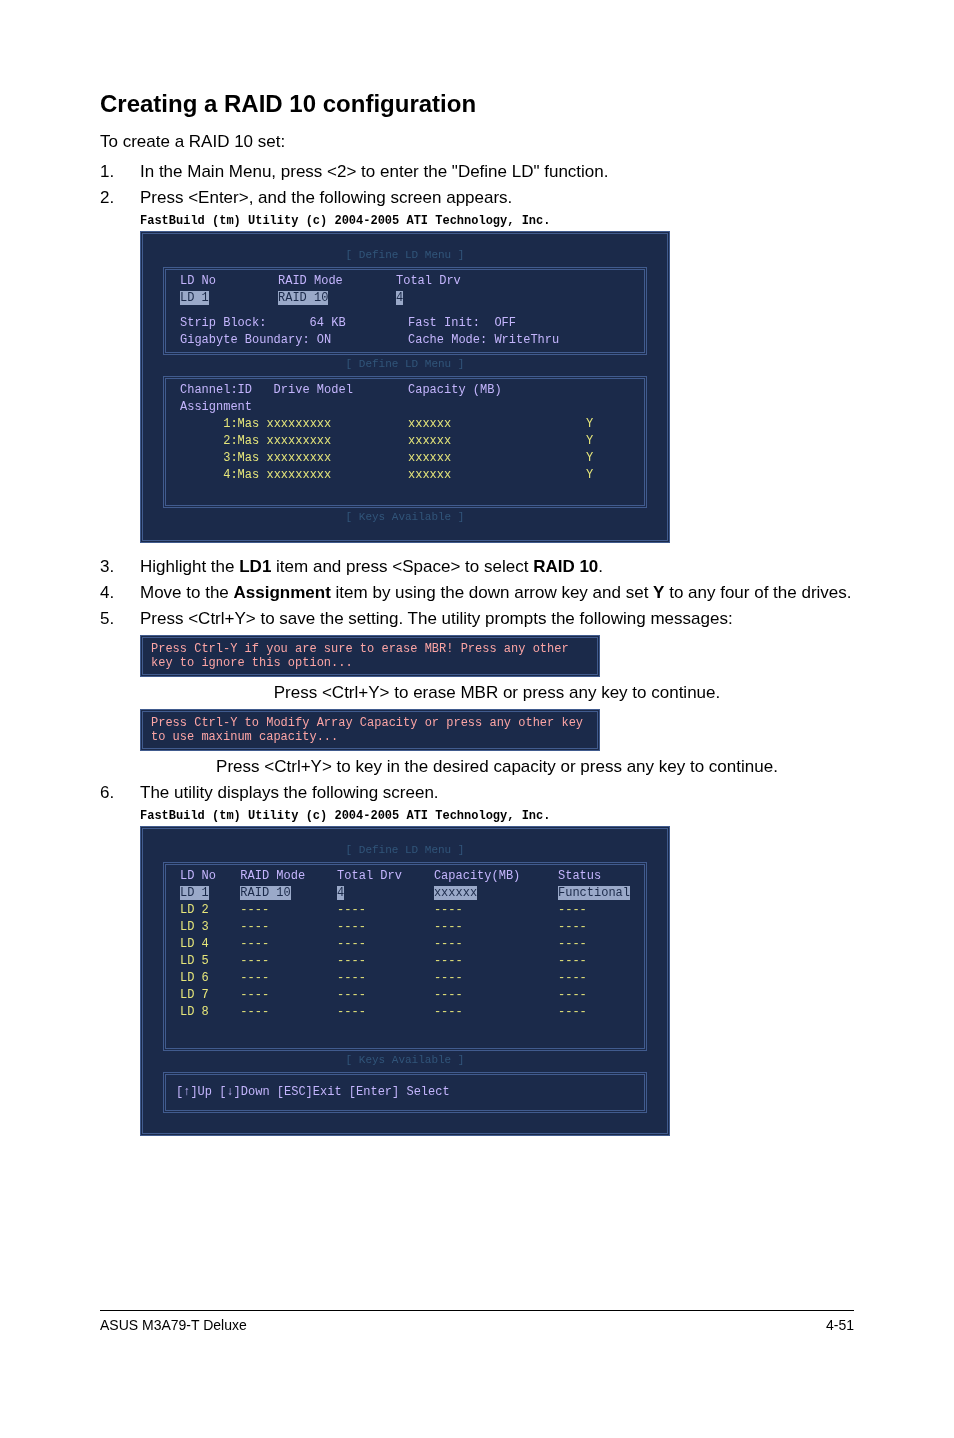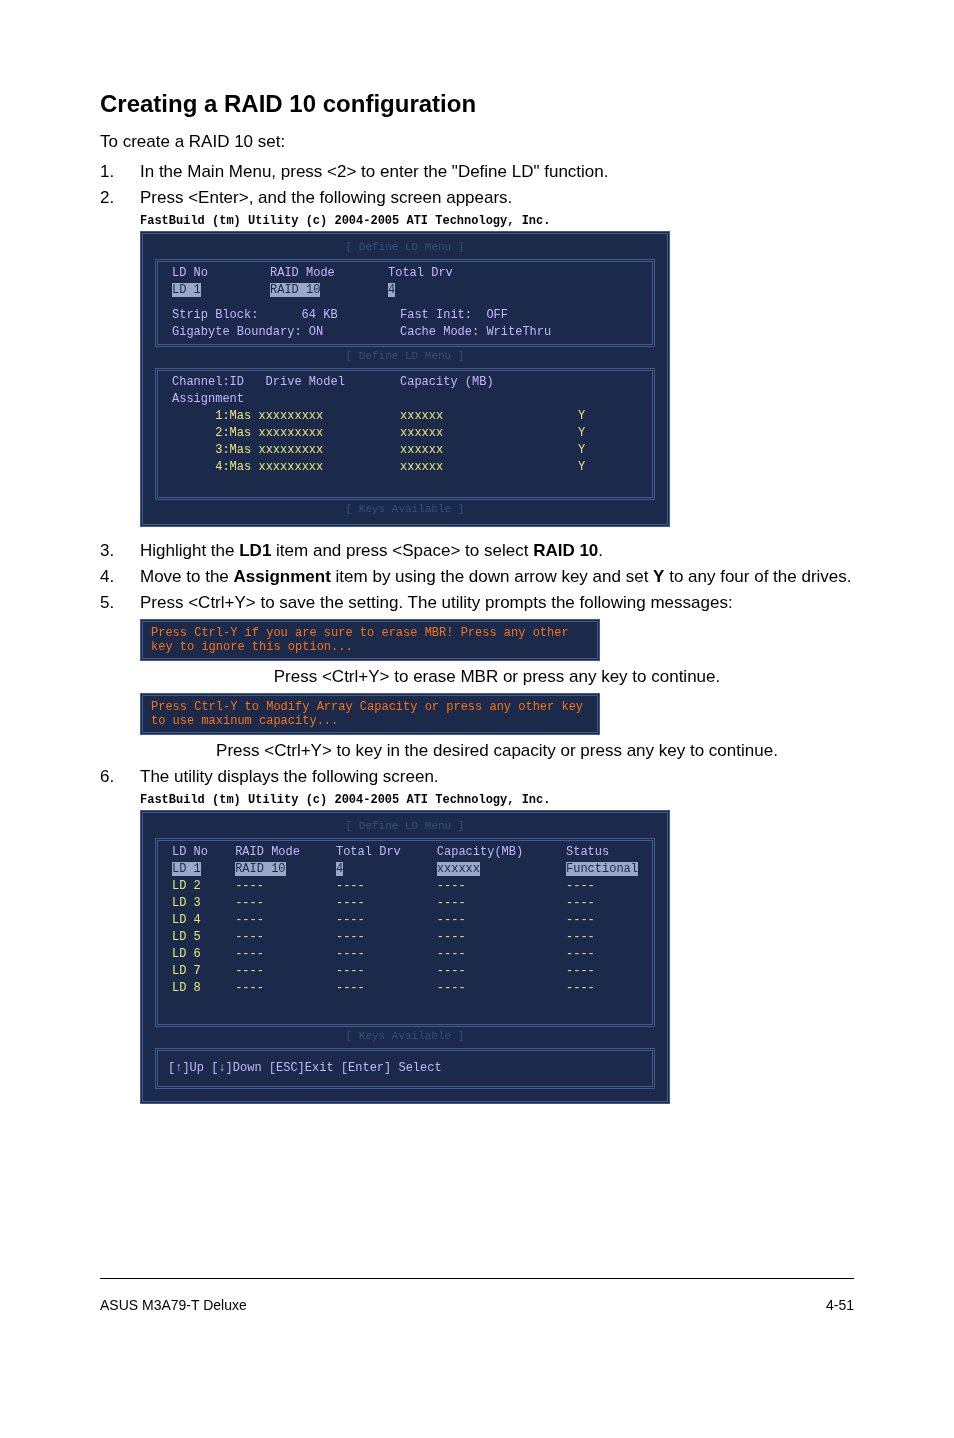--- a/index.html
+++ b/index.html
@@ -35,21 +35,21 @@
     margin: 6px 0 14px 40px;
   }
   .term-title {
     color: #000;
     font-weight: bold;
     margin-bottom: 2px;
   }
   .term-frame {
     background: #1b2a4a;
     border: 3px double #415b8e;
-    padding: 8px;
+    padding: 16px;
     box-sizing: border-box;
   }
   .inner-frame {
     border: 3px double #415b8e;
     margin: 4px;
     position: relative;
   }
   .section-label {
     color: #31557a;
     text-align: center;
@@ -67,33 +67,33 @@
   .keys-bar {
     text-align:center;
     color:#31557a;
     font-size:11px;
     margin-top:-1px;
   }
 
   .msgbox {
     background:#1b2a4a;
     border:3px double #415b8e;
-    color:#f97316;
+    color:#fca5a5;
     font-family:"Courier New",monospace;
     font-size:12px;
     padding:4px 8px;
     margin:6px 0 6px 40px;
     width:460px;
     box-sizing:border-box;
   }
 
   .footer {
     border-top:1px solid #000;
     margin:120px 100px 0 100px;
-    padding-top:18px;
+    padding-top:6px;
     display:flex;
     justify-content:space-between;
     font-size:14px;
   }
 </style>
 </head>
 <body>
 
 <div class="page">
 

